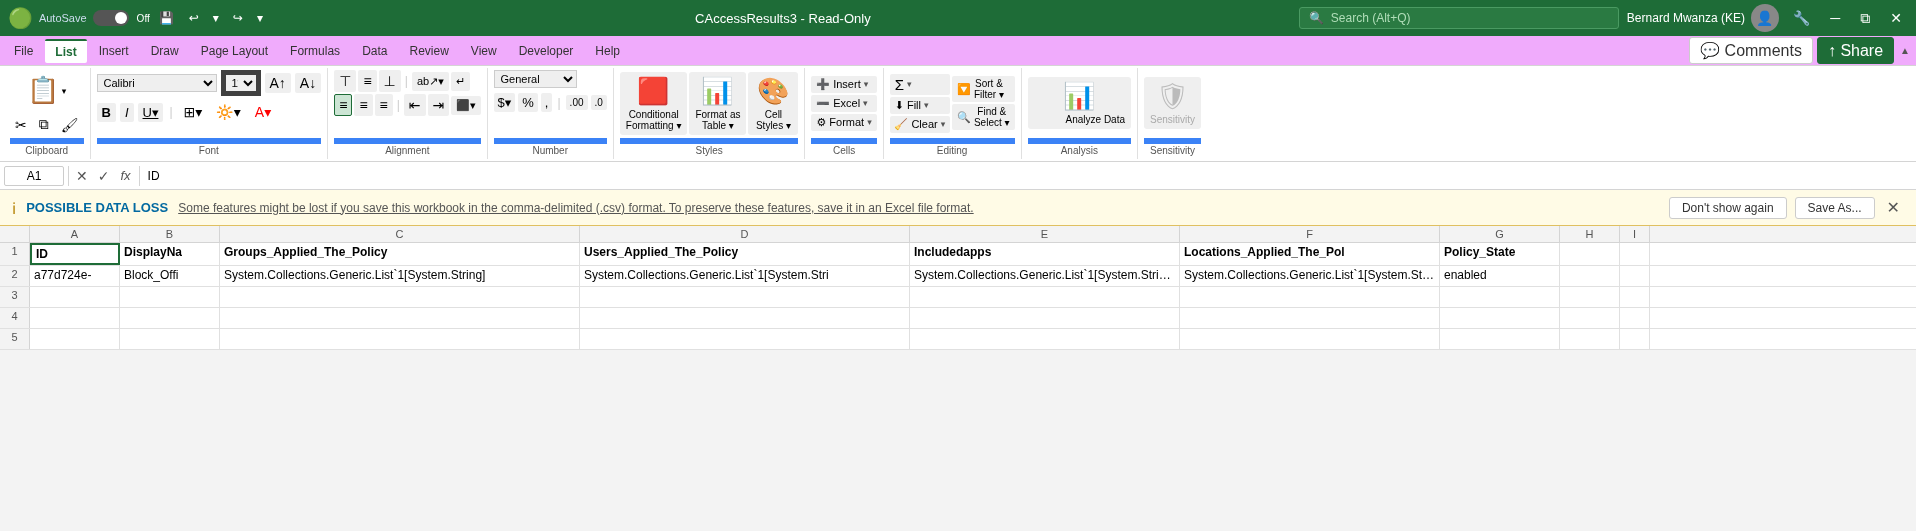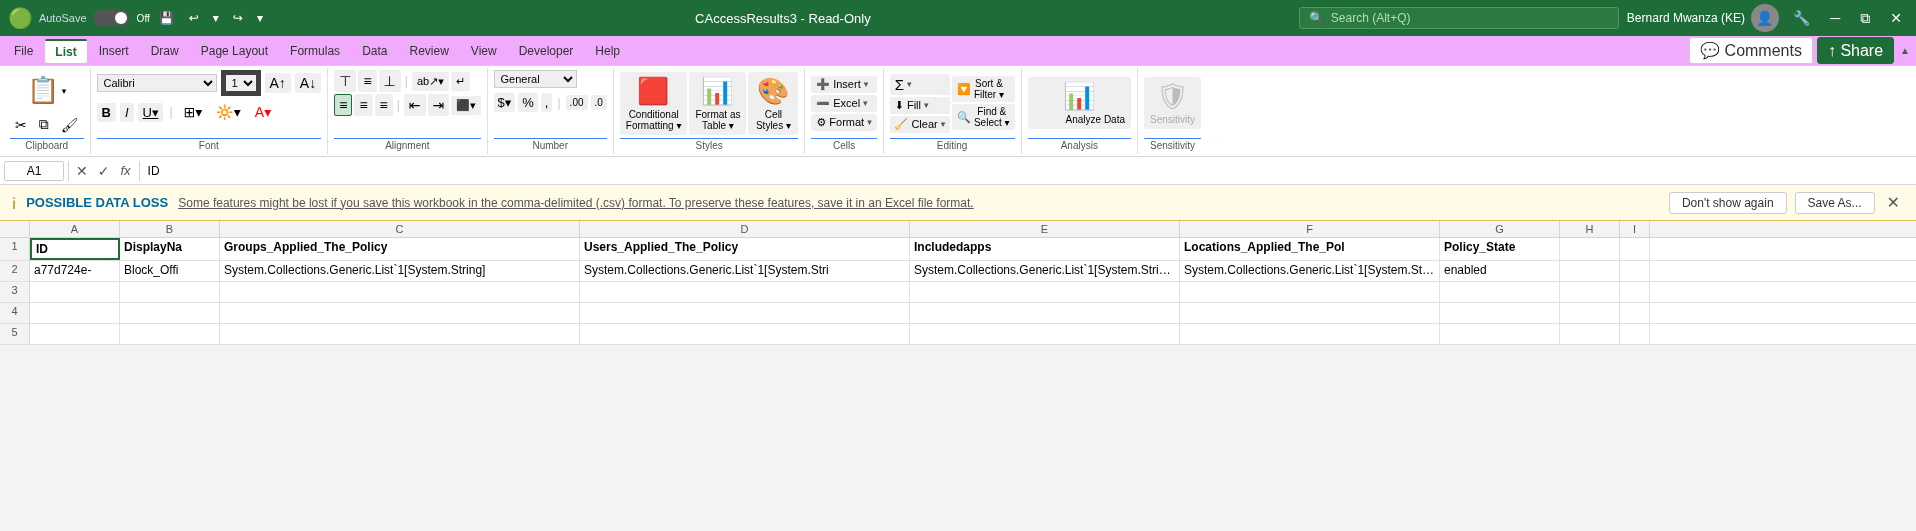--- a/index.html
+++ b/index.html
@@ -111,21 +111,21 @@
     .ribbon-group {
       display: flex;
       flex-direction: column;
       align-items: center;
       border-right: 1px solid #e0e0e0;
       padding: 2px 6px;
       min-width: fit-content;
     }
     .ribbon-group:last-child { border-right: none; }
     .ribbon-group-content { display: flex; flex: 1; align-items: center; gap: 2px; }
-    .ribbon-group-label { font-size: 10px; color: #555; margin-top: 2px; padding: 1px 4px; border-top: 1px solid #3b82f6; width: 100%; text-align: center; }
+    .ribbon-group-label { font-size: 10px; color: #555; margin-top: 2px; padding: 1px 4px; border-top: 6px solid #3b82f6; width: 100%; text-align: center; }
     .rbn-btn {
       display: flex;
       flex-direction: column;
       align-items: center;
       justify-content: center;
       padding: 3px 5px;
       cursor: pointer;
       border-radius: 3px;
       border: 1px solid transparent;
       background: transparent;

